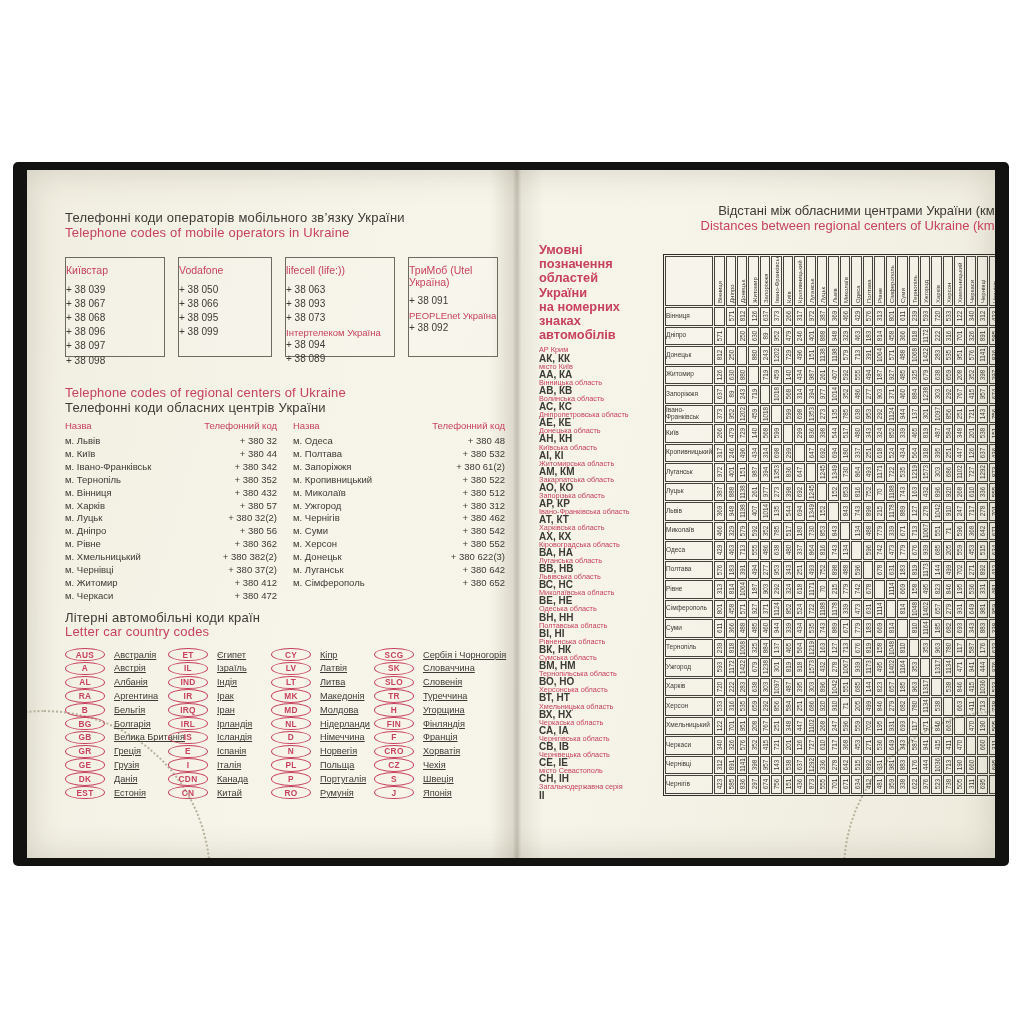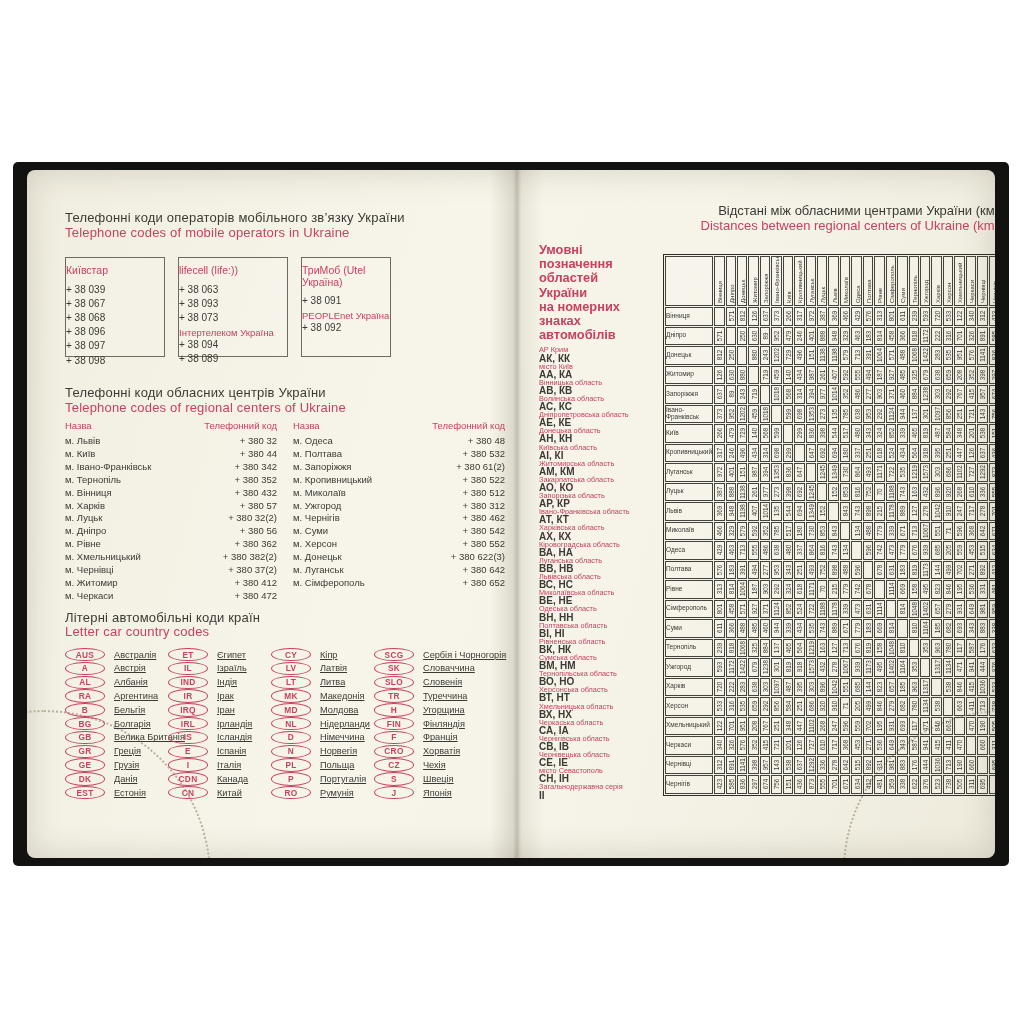--- a/index.html
+++ b/index.html
@@ -5,21 +5,21 @@
   html,body{margin:0;padding:0;}
   body{width:1024px;height:1024px;background:#ffffff;font-family:"Liberation Sans",sans-serif;
        -webkit-font-smoothing:antialiased;}
   .canvas{position:relative;width:1024px;height:1024px;overflow:hidden;background:#fff;}
 
   
   .book{position:absolute;left:13px;top:162px;width:996px;height:704px;background:#121210;
         border-radius:5px;padding:8px 14px;box-sizing:border-box;}
   .paper{position:relative;width:100%;height:100%;overflow:hidden;
          background:linear-gradient(105deg,#f1eee1 0%,#f7f5ea 38%,#f6f4e9 60%,#eeebdd 100%);
-         box-shadow:inset 0 0 34px rgba(60,50,30,.18);border-radius:8px;}
+         box-shadow:inset 0 0 34px rgba(60,50,30,.18);}
   .spine{position:absolute;left:463px;top:0;width:54px;height:100%;pointer-events:none;
          background:linear-gradient(90deg,rgba(0,0,0,0) 0%,rgba(90,80,55,.16) 42%,rgba(60,50,30,.28) 50%,rgba(90,80,55,.10) 58%,rgba(0,0,0,0) 100%);}
   .arc{position:absolute;border:2px dotted #b7b09a;border-radius:50%;}
   .arc.left{left:-150px;top:540px;width:330px;height:330px;}
   .arc.right{left:816px;top:540px;width:316px;height:316px;}
 
   .uk{color:#3b3a35;}
   .en{color:#c8415d;}
 
   
@@ -92,40 +92,47 @@
         <div class="op-boxes">
             <div class="op-box b0">
               <div class="op-name">Київстар</div>
               <div class="op-code">+ 38 039</div>
               <div class="op-code">+ 38 067</div>
               <div class="op-code">+ 38 068</div>
               <div class="op-code">+ 38 096</div>
               <div class="op-code">+ 38 097</div>
               <div class="op-code">+ 38 098</div>
             </div>
+            <div class="op-box b1">
+              <div class="op-name">Vodafone</div>
+              <div class="op-code">+ 38 050</div>
+              <div class="op-code">+ 38 066</div>
+              <div class="op-code">+ 38 095</div>
+              <div class="op-code">+ 38 099</div>
+            </div>
             <div class="op-box b2">
               <div class="op-name">lifecell (life:))</div>
               <div class="op-code">+ 38 063</div>
               <div class="op-code">+ 38 093</div>
               <div class="op-code">+ 38 073</div>
               <div class="op-sub">Інтертелеком Україна</div>
               <div class="op-code">+ 38 094</div>
               <div class="op-code">+ 38 089</div>
             </div>
             <div class="op-box b3">
               <div class="op-name">ТриМоб (Utel Україна)</div>
               <div class="op-code">+ 38 091</div>
               <div class="op-sub">PEOPLEnet Україна</div>
               <div class="op-code">+ 38 092</div>
             </div>
           </div>
 
         <div class="sec2">
+          <div class="sec-title en">Telephone codes of regional centers of Ukraine</div>
           <div class="sec-title uk">Телефонні коди обласних центрів України</div>
-          <div class="sec-title en">Telephone codes of regional centers of Ukraine</div>
         </div>
         <div class="phone-groups">
             <div class="pg">
               <div class="pg-head">
                 <span>Назва</span>
                 <span>Телефонний код</span>
               </div>
               <div class="pg-row">
                 <span>м. Львів</span>
                 <span>+ 380 32</span>

